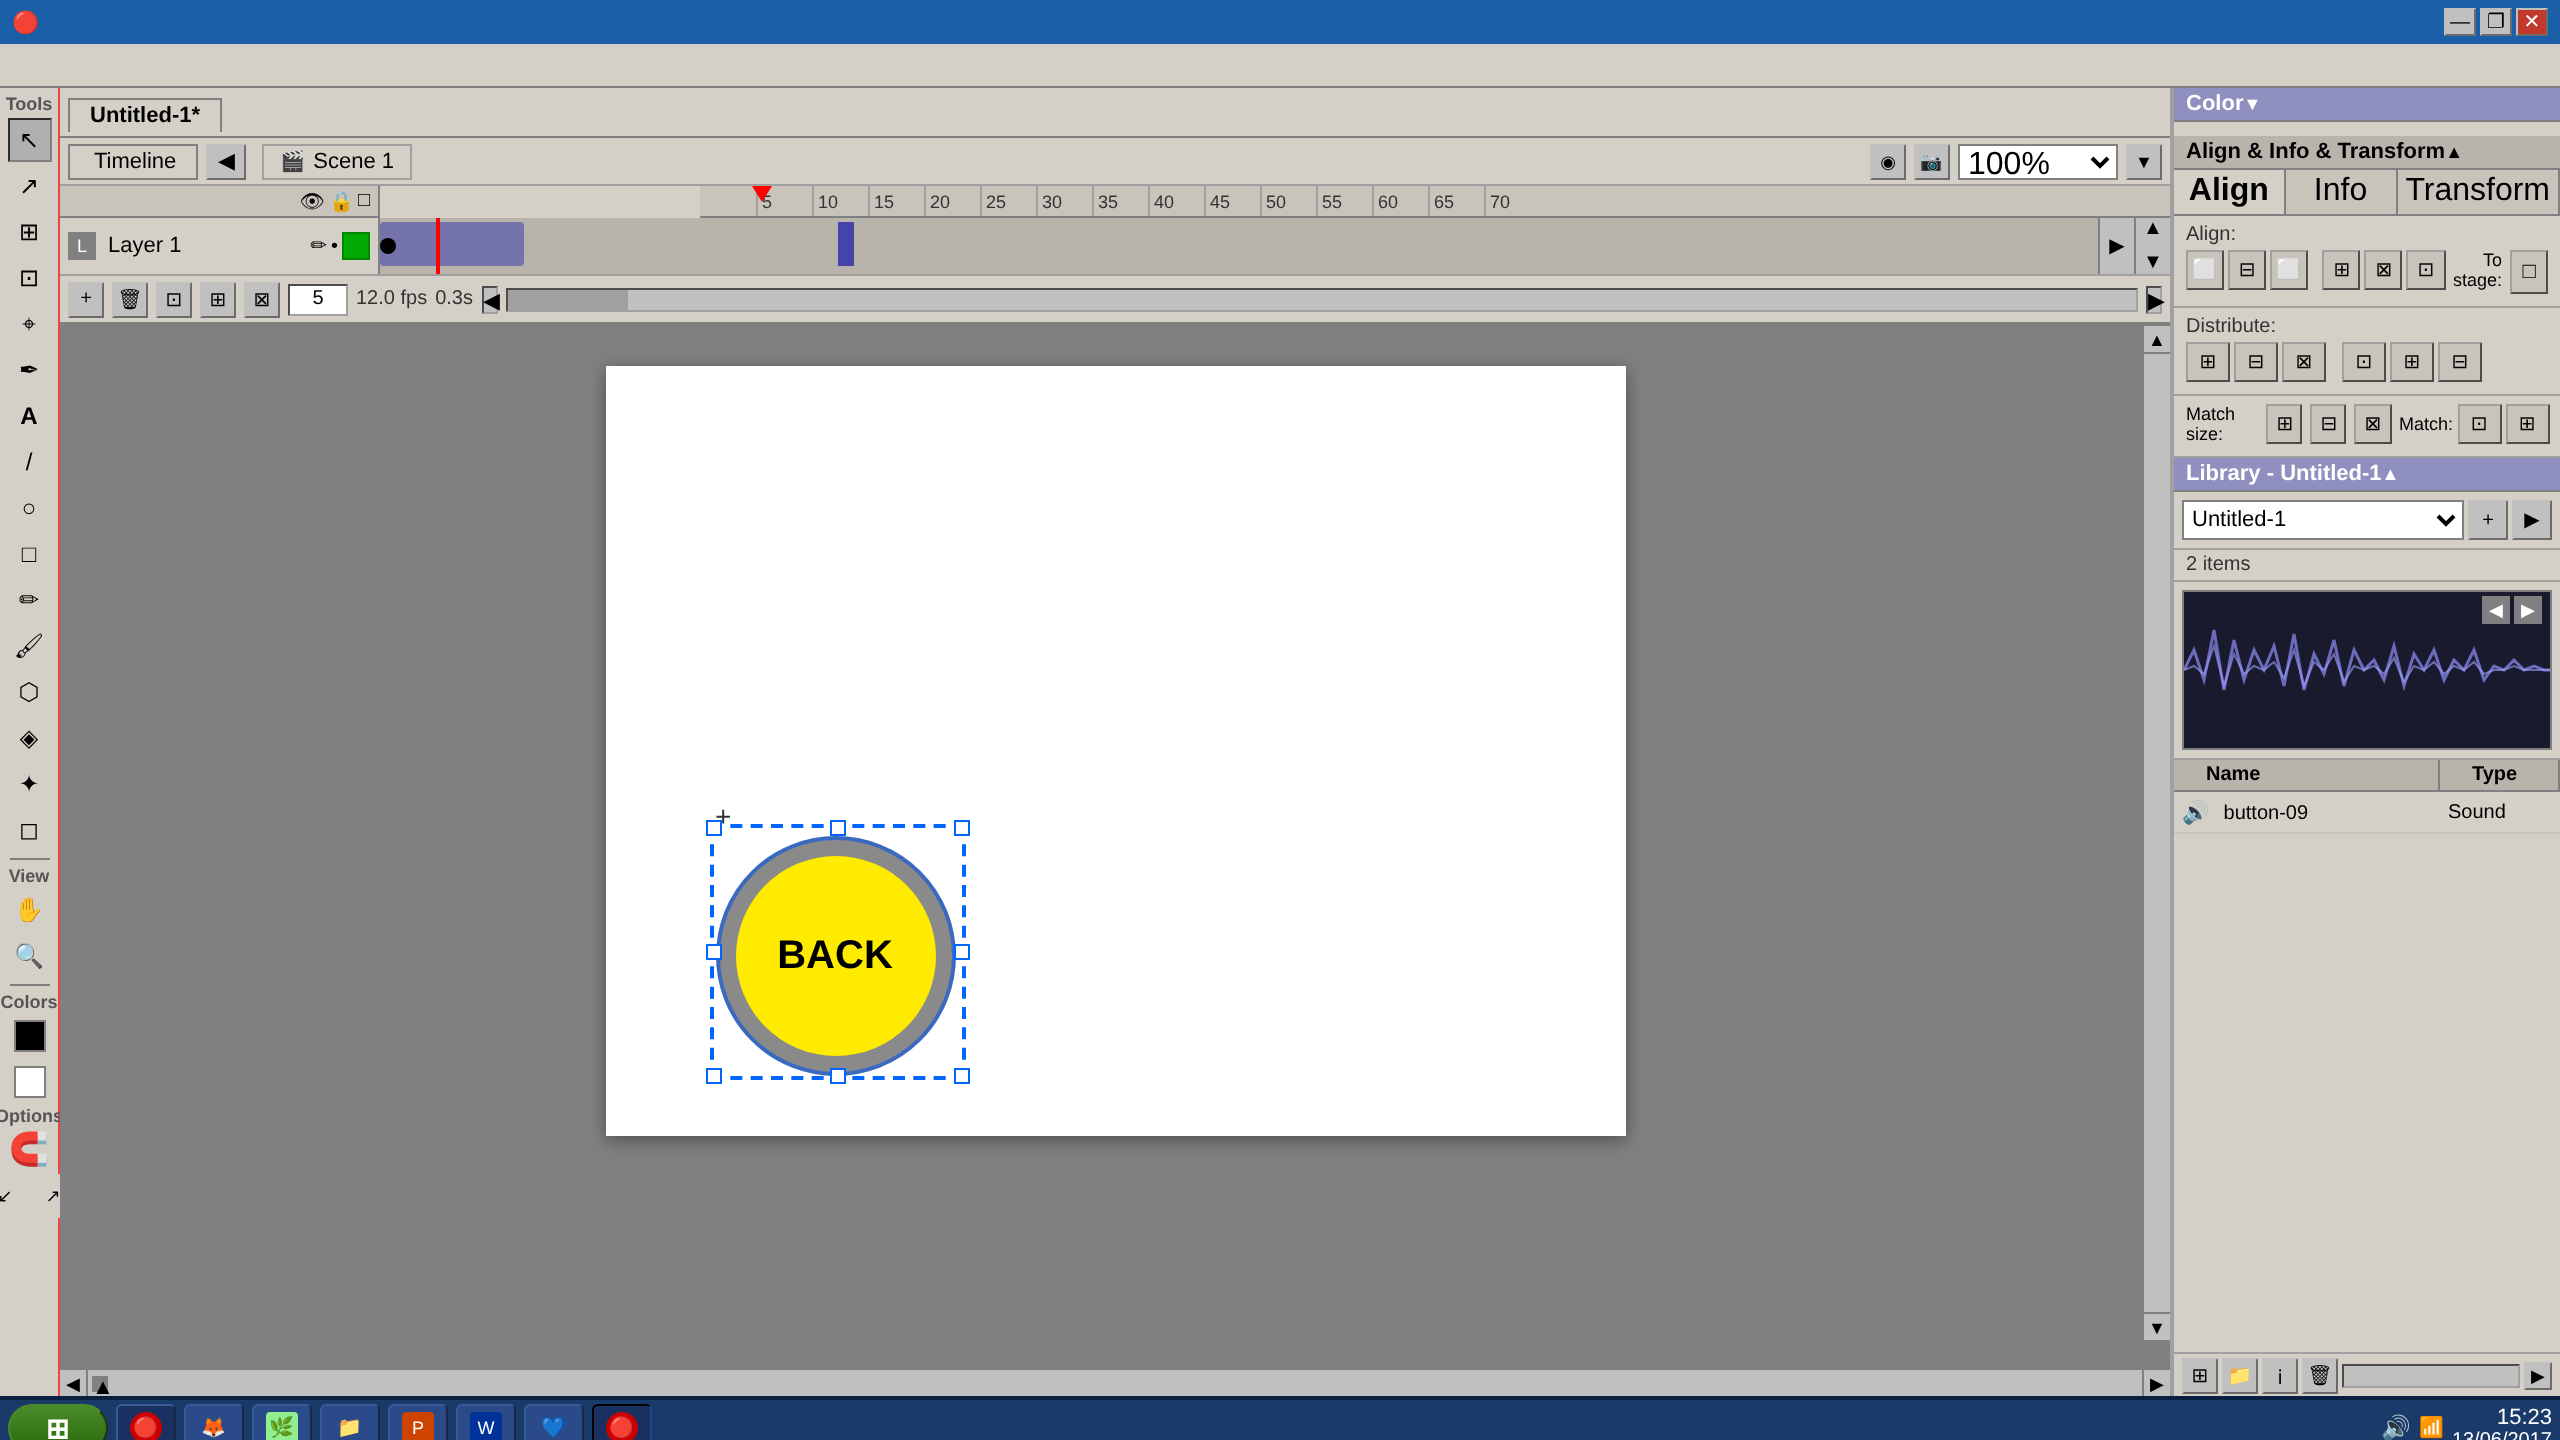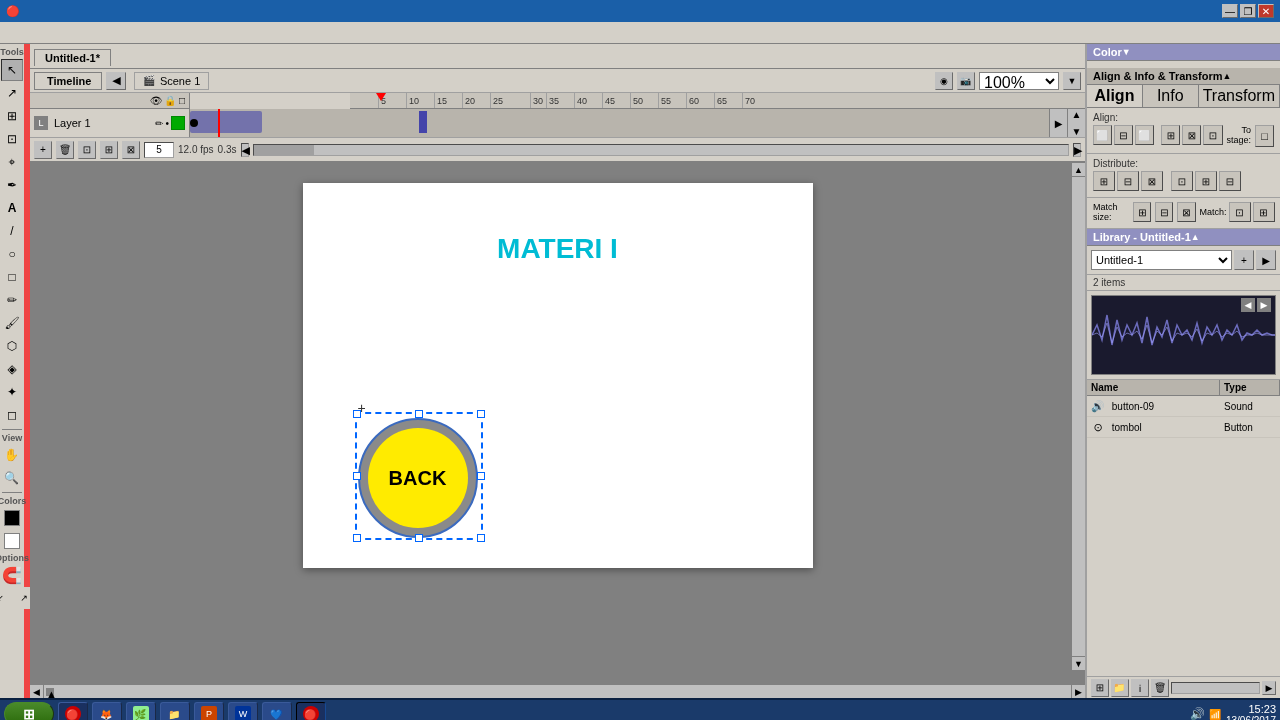--- a/index.html
+++ b/index.html
@@ -40,21 +40,21 @@
     
     #main-layout {
       display: flex;
       height: calc(720px - 22px - 22px - 22px);
     }
 
     
     #left-toolbar {
       width: 30px;
       background: #d4d0c8;
-      border-right: 6px solid #ef4444;
+      border-right: 1px solid #ef4444;
       display: flex;
       flex-direction: column;
       align-items: center;
       padding: 2px 0;
       gap: 1px;
     }
     .tool-btn {
       width: 22px; height: 22px;
       background: #d4d0c8;
       border: 1px solid transparent;
@@ -108,21 +108,21 @@
       background: #d4d0c8;
       border-bottom: 1px solid #a0a0a0;
     }
     .timeline-tab {
       padding: 2px 10px;
       background: #c0c0c0;
       border: 1px solid #808080;
       font-size: 11px;
       cursor: pointer;
     }
-    .timeline-tab.active { background: #d4d0c8; font-weight: bold; padding-left: 12px; }
+    .timeline-tab.active { background: #d4d0c8; font-weight: normal; padding-left: 12px; }
     #scene-btn {
       margin-left: 8px;
       display: flex; align-items: center; gap: 4px;
       padding: 2px 8px;
       background: #d4d0c8;
       border: 1px solid #a0a0a0;
       font-size: 11px; cursor: pointer;
     }
     #timeline-zoom {
       margin-left: auto;
@@ -363,21 +363,21 @@
       overflow-y: auto;
       border-top: 1px solid #a0a0a0;
     }
     #lib-table-header {
       display: flex;
       background: #b8b4ac;
       border-bottom: 1px solid #808080;
       font-size: 10px;
       font-weight: bold;
     }
-    .lib-th { padding: 2px 4px; flex: 1; border-right: 1px solid #808080; }
+    .lib-th { padding: 2px 16px; flex: 1; border-right: 1px solid #808080; }
     .lib-th.type { width: 60px; flex: none; }
     .lib-row {
       display: flex;
       align-items: center;
       border-bottom: 1px solid #c8c4bc;
       font-size: 10px;
       padding: 2px 0;
       cursor: pointer;
     }
     .lib-cell { padding: 1px 4px; flex: 1; overflow: hidden; white-space: nowrap; }
@@ -520,21 +520,21 @@
           <span style="font-size:10px;cursor:pointer;">🔒</span>
           <span style="font-size:10px;cursor:pointer;">□</span>
         </div>
 
         <div id="timeline-ruler" style="position:relative;flex:1;height:16px;background:#c8c4bc;border-bottom:1px solid #808080;overflow:hidden;">
           <div class="ruler-mark" style="left:28px;">5</div>
           <div class="ruler-mark" style="left:56px;">10</div>
           <div class="ruler-mark" style="left:84px;">15</div>
           <div class="ruler-mark" style="left:112px;">20</div>
           <div class="ruler-mark" style="left:140px;">25</div>
-          <div class="ruler-mark" style="left:168px;margin-left:12px;">30</div>
+          <div class="ruler-mark" style="left:168px;">30</div>
           <div class="ruler-mark" style="left:196px;">35</div>
           <div class="ruler-mark" style="left:224px;">40</div>
           <div class="ruler-mark" style="left:252px;">45</div>
           <div class="ruler-mark" style="left:280px;">50</div>
           <div class="ruler-mark" style="left:308px;">55</div>
           <div class="ruler-mark" style="left:336px;">60</div>
           <div class="ruler-mark" style="left:364px;">65</div>
           <div class="ruler-mark" style="left:392px;">70</div>
 
           <div style="position:absolute;left:26px;top:0;width:0;height:0;border-left:5px solid transparent;border-right:5px solid transparent;border-top:8px solid red;"></div>
@@ -592,21 +592,20 @@
           <div style="width:60px;height:100%;background:#a0a0a0;cursor:pointer;"></div>
         </div>
         <div style="width:8px;height:14px;background:#c0c0c0;border:1px inset #a0a0a0;cursor:pointer;">▶</div>
       </div>
     </div>
 
     <div id="canvas-area">
 
       <div id="stage">
 
-        <div id="stage-title">MATERI I</div>
 
         <div class="button-circle" id="btn-back">
           <div class="button-inner">BACK</div>
         </div>
 
         <div class="selection-box">
           <div class="selection-handle" style="top:-4px;left:-4px;"></div>
           <div class="selection-handle" style="top:-4px;left:50%;transform:translateX(-50%);"></div>
           <div class="selection-handle" style="top:-4px;right:-4px;"></div>
           <div class="selection-handle" style="top:50%;transform:translateY(-50%);left:-4px;"></div>
@@ -732,27 +731,20 @@
         </div>
 
         <div class="lib-row">
           <div class="lib-cell">
             <span class="lib-icon">🔊</span>
             <span>button-09</span>
           </div>
           <div class="lib-cell type">Sound</div>
         </div>
 
-        <div class="lib-row">
-          <div class="lib-cell">
-            <span class="lib-icon">⊙</span>
-            <span>tombol</span>
-          </div>
-          <div class="lib-cell type">Button</div>
-        </div>
       </div>
 
       <div style="height:22px;background:#d4d0c8;border-top:1px solid #a0a0a0;display:flex;align-items:center;padding:0 4px;gap:2px;">
         <div style="width:18px;height:18px;background:#c0c0c0;border:1px outset #c0c0c0;display:flex;align-items:center;justify-content:center;font-size:10px;cursor:pointer;">⊞</div>
         <div style="width:18px;height:18px;background:#c0c0c0;border:1px outset #c0c0c0;display:flex;align-items:center;justify-content:center;font-size:10px;cursor:pointer;">📁</div>
         <div style="width:18px;height:18px;background:#c0c0c0;border:1px outset #c0c0c0;display:flex;align-items:center;justify-content:center;font-size:10px;cursor:pointer;">ℹ</div>
         <div style="width:18px;height:18px;background:#c0c0c0;border:1px outset #c0c0c0;display:flex;align-items:center;justify-content:center;font-size:10px;cursor:pointer;">🗑</div>
 
         <div style="flex:1;height:12px;background:#c0c0c0;border:1px inset #a0a0a0;"></div>
         <div style="width:14px;height:14px;background:#c0c0c0;border:1px outset #c0c0c0;display:flex;align-items:center;justify-content:center;font-size:9px;cursor:pointer;">▶</div>

